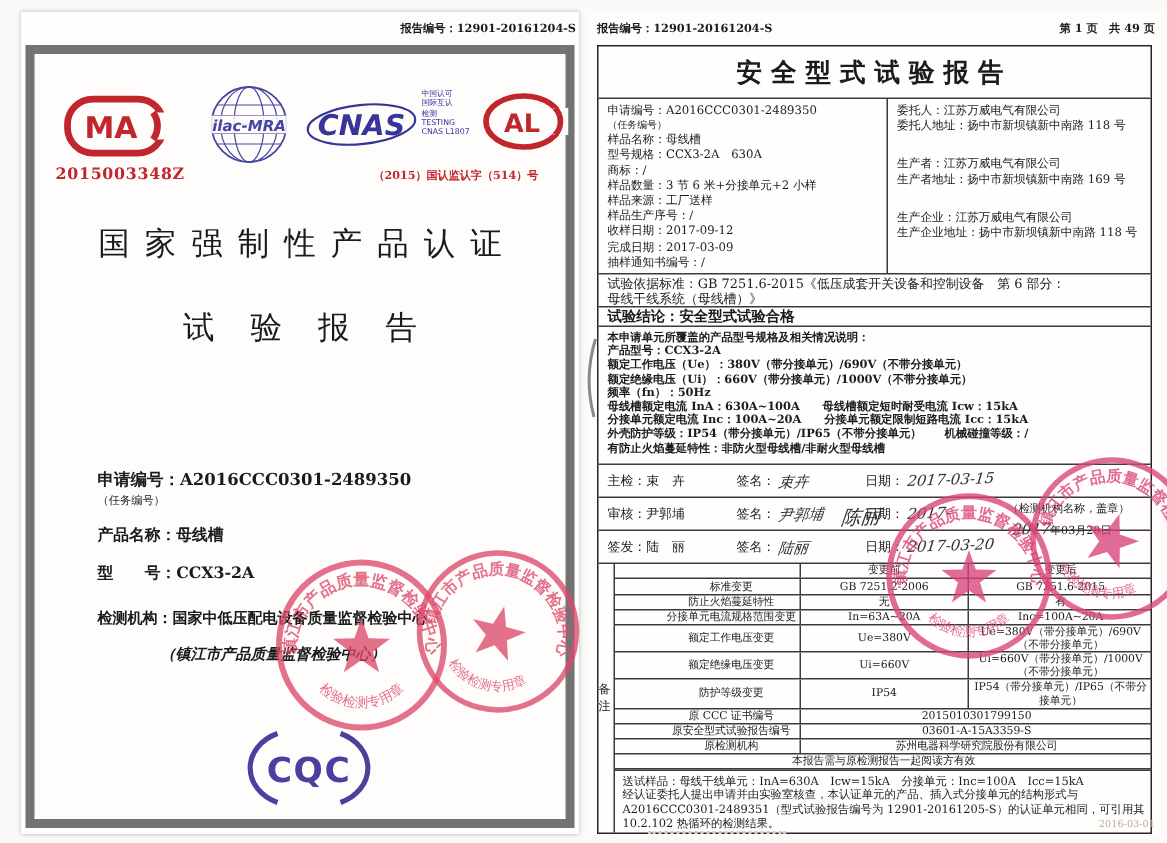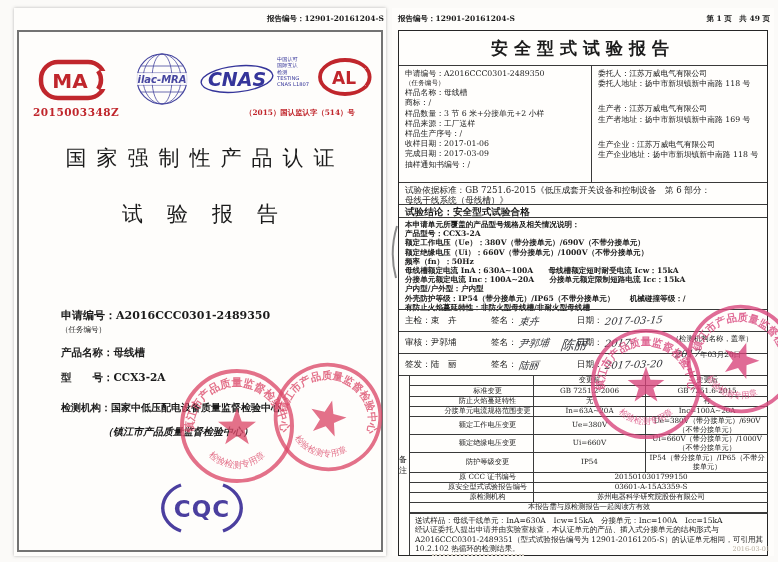--- a/index.html
+++ b/index.html
@@ -5,21 +5,21 @@
   html,body{margin:0;padding:0;}
   body{
     width:778px;height:562px;position:relative;overflow:hidden;
     background:#fbfaf8;color:#1b1b1b;
     font-family:"DejaVu Serif","Liberation Serif",serif;
   }
   .page{position:absolute;background:#fefdfb;}
   
   #lp{left:14px;top:8px;width:372px;height:548px;box-shadow:0 0 3px rgba(60,60,60,.35);}
   #lp .repno{position:absolute;top:6px;right:2px;font-size:7.5px;font-weight:bold;}
-  #lp .frame{position:absolute;left:3px;top:22px;right:3px;bottom:4px;border:2px solid #737373;}
+  #lp .frame{position:absolute;left:3px;top:22px;right:3px;bottom:4px;border:6px solid #737373;}
   .abs{position:absolute;}
   .red{color:#c0262c;}
   #lp .cma-num{left:14px;top:74px;font-size:10.5px;font-weight:bold;letter-spacing:.5px;}
   #lp .cnas-lines{left:258px;top:24px;font-size:5.2px;line-height:6.3px;color:#35359a;font-family:"DejaVu Sans",sans-serif;}
   #lp .al-cap{left:226px;top:76px;font-size:7.4px;font-weight:bold;}
   #lp .t1{left:0;top:112px;width:100%;text-align:center;font-size:21px;letter-spacing:10px;text-indent:10px;}
   #lp .t2{left:0;top:168px;width:100%;text-align:center;font-size:21px;letter-spacing:24px;text-indent:24px;}
   #lp .cbx{left:0;top:247px;width:100%;text-align:center;font-size:9px;font-weight:bold;letter-spacing:.5px;}
   #lp .fld{left:42px;font-weight:600;}
   #lp .f1{top:276px;font-size:11px;}
@@ -171,25 +171,26 @@
   </svg>
 
   <div class="tbl">
     <div class="sec first title-cell">安全型式试验报告</div>
 
     <div class="sec info">
       <div class="ileft">
         <div class="iline">申请编号：A2016CCC0301-2489350</div>
         <div class="iline sub">（任务编号）</div>
         <div class="iline">样品名称：母线槽</div>
+        <div class="iline">型号规格：CCX3-2A　630A</div>
         <div class="iline">商标：/</div>
         <div class="iline">样品数量：3 节 6 米+分接单元+2 小样</div>
         <div class="iline">样品来源：工厂送样</div>
         <div class="iline">样品生产序号：/</div>
-        <div class="iline">收样日期：2017-01-06</div>
+        <div class="iline">收样日期：2017-09-12</div>
         <div class="iline">完成日期：2017-03-09</div>
         <div class="iline">抽样通知书编号：/</div>
       </div>
       <div class="iright">
         <div class="igrp">
             <div class="iline">委托人：江苏万威电气有限公司</div>
             <div class="iline">委托人地址：扬中市新坝镇新中南路 118 号</div>
           </div>
         <div class="igrp">
             <div class="iline">生产者：江苏万威电气有限公司</div>
@@ -210,21 +211,20 @@
     <div class="sec concl">试验结论：安全型式试验合格</div>
 
     <div class="sec coverage">
       <div class="cline">本申请单元所覆盖的产品型号规格及相关情况说明：</div>
       <div class="cline">产品型号：CCX3-2A</div>
       <div class="cline">额定工作电压（Ue）：380V（带分接单元）/690V（不带分接单元）</div>
       <div class="cline">额定绝缘电压（Ui）：660V（带分接单元）/1000V（不带分接单元）</div>
       <div class="cline">频率（fn）：50Hz</div>
       <div class="cline">母线槽额定电流 InA：630A~100A　　母线槽额定短时耐受电流 Icw：15kA</div>
       <div class="cline">分接单元额定电流 Inc：100A~20A　　分接单元额定限制短路电流 Icc：15kA</div>
-      <div class="cline">户内型/户外型：户内型</div>
       <div class="cline">外壳防护等级：IP54（带分接单元）/IP65（不带分接单元）　　机械碰撞等级：/</div>
       <div class="cline">有防止火焰蔓延特性：非防火型母线槽/非耐火型母线槽</div>
     </div>
 
     <div class="sec sigs">
       <div class="sigrow first">
         <span class="role">主检：束　卉</span>
         <span class="slab">签名：</span>
         <span class="hand">束卉</span>
         <span class="slab">日期：</span>

